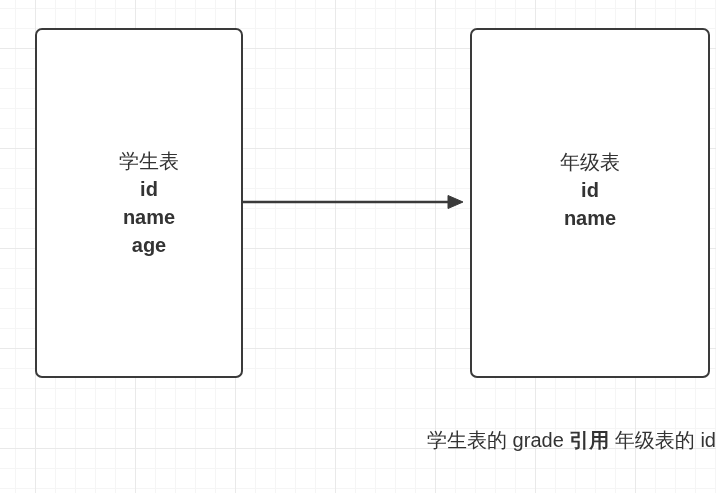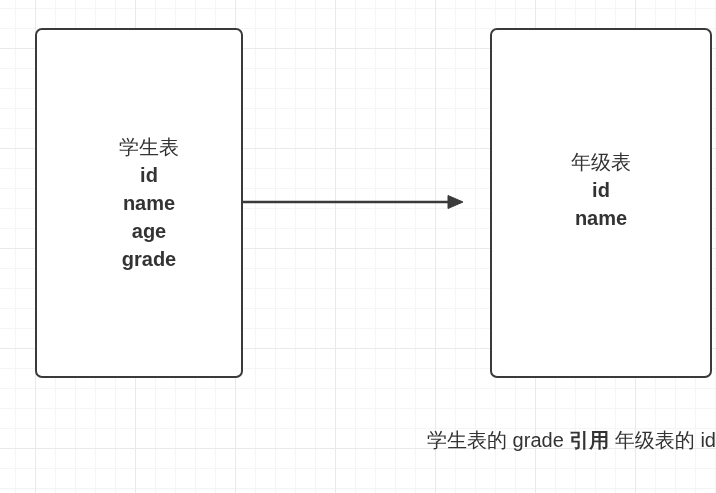--- a/index.html
+++ b/index.html
@@ -31,21 +31,21 @@
     height: 350px;
     background: var(--node-background, #ffffff);
     border: 2.5px solid var(--stroke, #3a3a3a);
     border-radius: 7px;
     display: flex;
     align-items: center;
     justify-content: center;
     cursor: default;
   }
   .node-left  { left: 35px;  width: 208px; padding-left: 20px; }
-  .node-right { left: 490px; width: 222px; }
+  .node-right { left: 470px; width: 240px; }
   
   .node-right .node-label { transform: translateY(-13px); }
 
   .node-label {
     text-align: center;
     color: var(--text, #333333);
     font-size: 20px;
     line-height: 28px;
   }
   .node-title { font-weight: 400; }
@@ -79,21 +79,20 @@
 <body>
 
 <div class="canvas">
 
   <div class="node node-left">
     <div class="node-label">
       <div class="node-title">学生表</div>
       <div class="node-field">id</div>
       <div class="node-field">name</div>
       <div class="node-field">age</div>
-      <div class="node-field">grade</div>
     </div>
   </div>
 
   <div class="node node-right">
     <div class="node-label">
       <div class="node-title">年级表</div>
       <div class="node-field">id</div>
       <div class="node-field">name</div>
     </div>
   </div>

